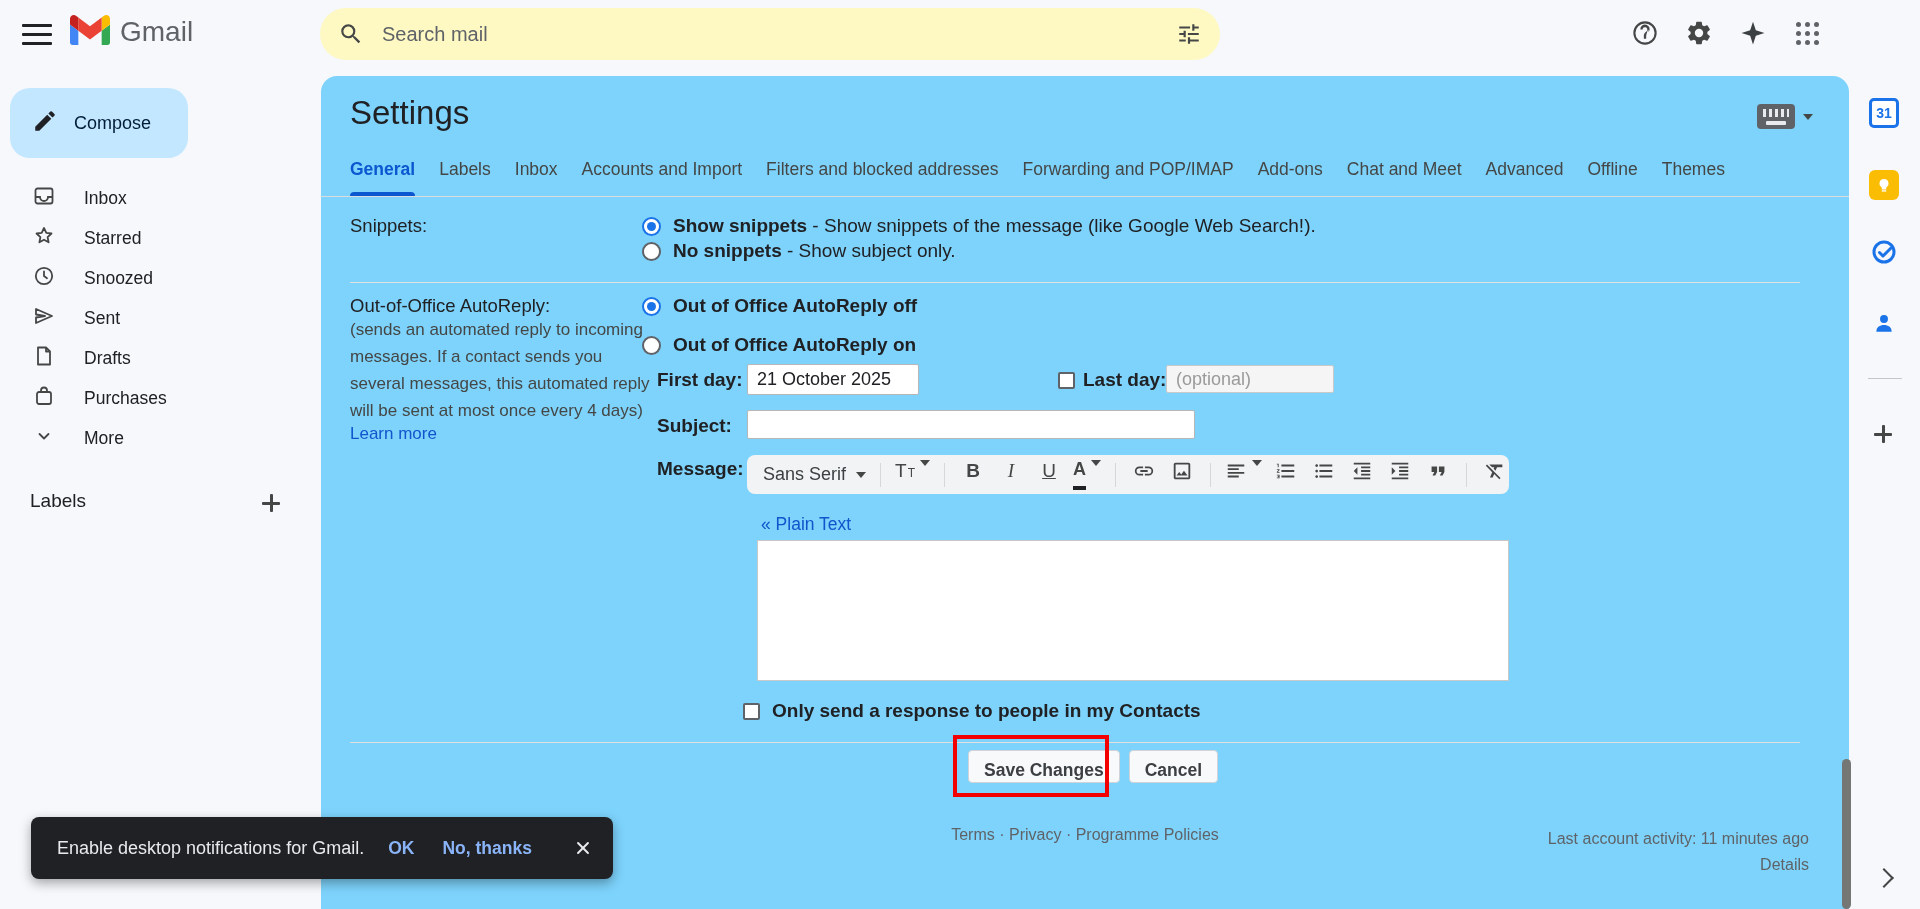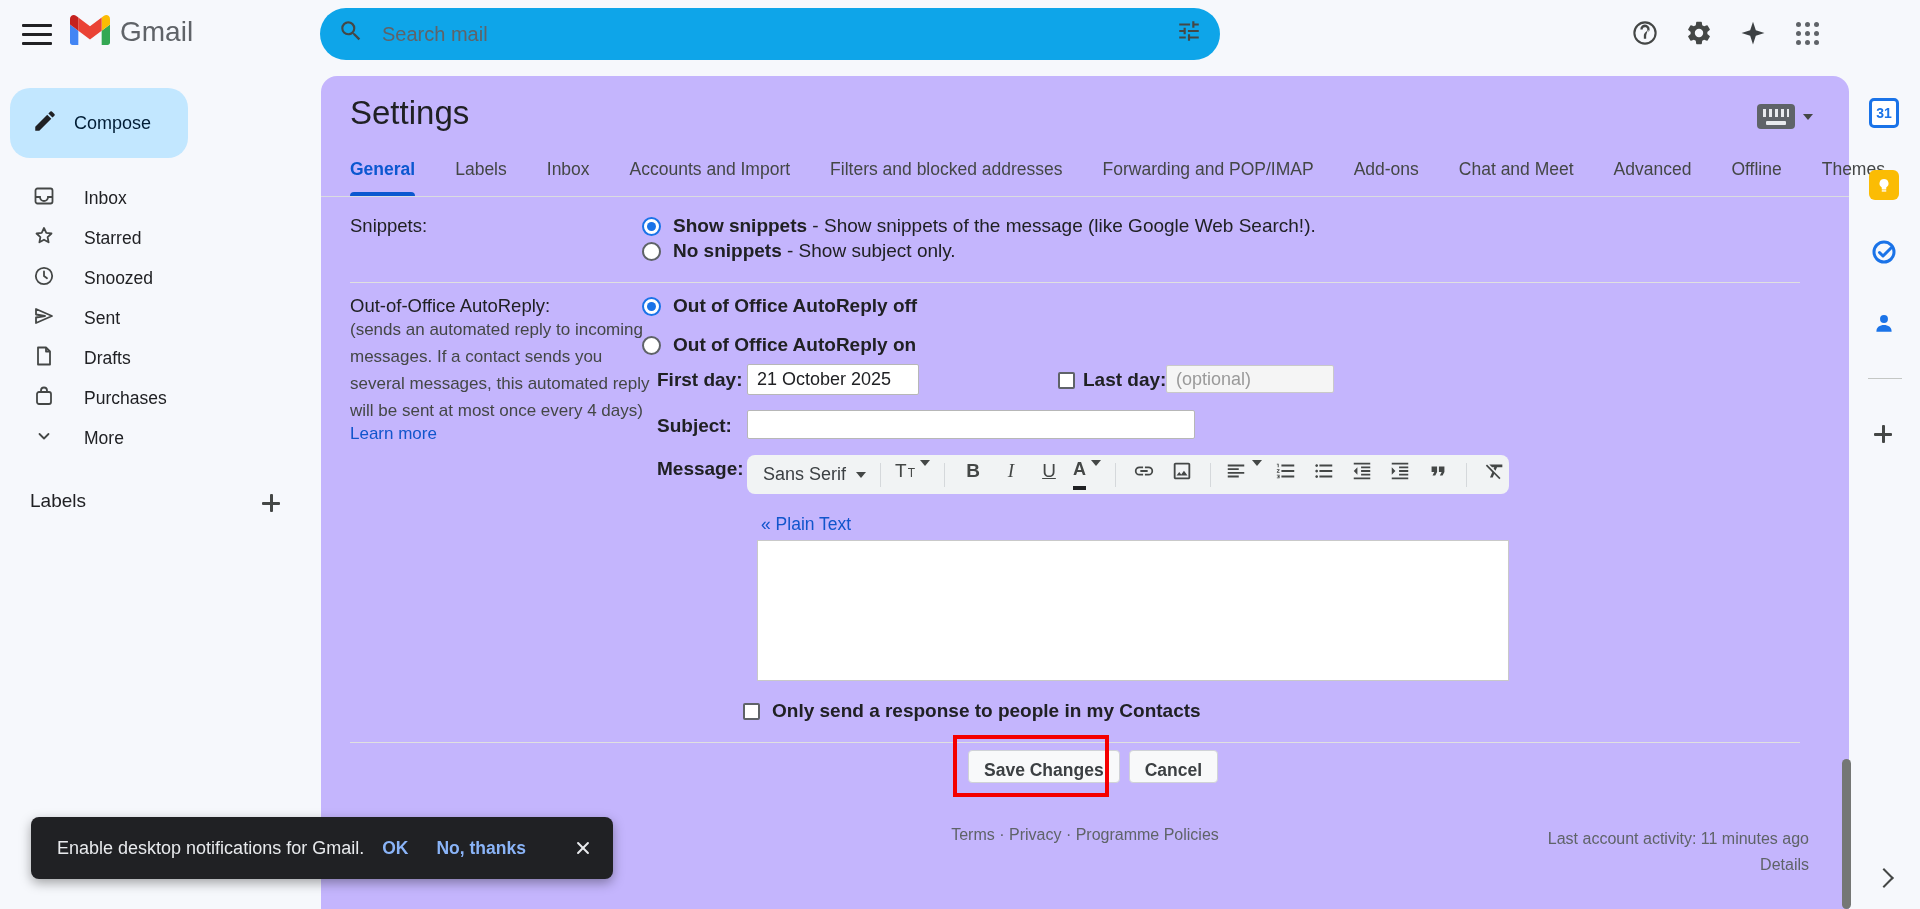--- a/index.html
+++ b/index.html
@@ -4,21 +4,21 @@
 <style>
   html,body{margin:0;padding:0}
   body{font-family:"Liberation Sans",sans-serif;-webkit-font-smoothing:antialiased}
   .screen{position:relative;width:1920px;height:909px;background:#f6f8fc;overflow:hidden;color:#202124}
 
   
   .hamburger{position:absolute;left:22px;top:14px;width:30px;height:40px;display:flex;flex-direction:column;justify-content:center;gap:6px;cursor:pointer}
   .hamburger i{display:block;height:3px;background:#202124;border-radius:1px}
   .logo{position:absolute;left:70px;top:15px;display:flex;align-items:center;gap:10px;cursor:pointer}
   .logo-text{font-size:28px;color:#5f6368}
-  .searchbar{position:absolute;left:320px;top:8px;width:900px;height:52px;background:#0ea5e9;border-radius:26px;display:flex;padding:0 8px;box-sizing:border-box}
+  .searchbar{position:absolute;left:320px;top:8px;width:900px;height:52px;background:#fef9c3;border-radius:26px;display:flex;align-items:center;padding:0 8px;box-sizing:border-box}
   .round-btn{width:46px;height:46px;border-radius:50%;display:flex;align-items:center;justify-content:center;cursor:pointer;flex:none}
   .searchbar input{flex:1;border:0;background:transparent;outline:none;font-size:20px;color:#202124;font-family:"Liberation Sans",sans-serif;padding-left:8px}
   .searchbar input::placeholder{color:#5f6368}
   .top-icons{position:absolute;left:1622px;top:10px;display:flex;gap:8px}
   .dots{display:grid;grid-template-columns:repeat(3,5px);grid-gap:4px}
   .dots i{width:5px;height:5px;background:#5f6368;border-radius:50%}
 
   
   .compose{position:absolute;left:10px;top:88px;width:178px;height:70px;background:#c2e7ff;border-radius:20px;display:flex;align-items:center;gap:16px;padding-left:22px;box-sizing:border-box;cursor:pointer}
   .compose-label{font-size:18px;font-weight:400;color:#001d35}
@@ -26,29 +26,29 @@
   .nav-item{height:40px;display:flex;align-items:center;gap:28px;padding-left:32px;cursor:pointer;border-radius:0 20px 20px 0}
   .nav-item .lbl{font-size:17.5px;color:#202124}
   .labels-head{position:absolute;left:30px;top:490px;font-size:19px;font-weight:500;color:#202124}
   .labels-add{position:absolute;left:260px;top:492px;width:22px;height:22px;cursor:pointer}
   .plus{position:relative;width:100%;height:100%}
   .plus::before,.plus::after{content:"";position:absolute;background:#444746;border-radius:1px}
   .plus::before{left:10px;top:2px;width:2.5px;height:18px}
   .plus::after{left:2px;top:10px;width:18px;height:2.5px}
 
   
-  .card{position:absolute;left:321px;top:76px;width:1528px;height:833px;background:#c4b5fd;border-radius:16px 16px 0 0}
+  .card{position:absolute;left:321px;top:76px;width:1528px;height:833px;background:#7dd3fc;border-radius:16px 16px 0 0}
   .title{position:absolute;left:29px;top:18px;font-size:33px;color:#202124}
   .input-tools{position:absolute;left:1436px;top:28px;display:flex;align-items:center;gap:8px;cursor:pointer}
   .kbd{width:38px;height:25px;background:#5f6368;border-radius:4px;position:relative}
   .kbd::before{content:"";position:absolute;left:6px;top:5px;right:6px;height:8px;background-image:repeating-linear-gradient(90deg,#e8eaed 0 3px,rgba(0,0,0,0) 3px 6px)}
   .kbd::after{content:"";position:absolute;left:9px;right:9px;bottom:4px;height:4px;background:#e8eaed;border-radius:1px}
   .caret{width:0;height:0;border-left:5px solid transparent;border-right:5px solid transparent;border-top:6px solid #444746;display:inline-block}
 
-  .tabs{position:absolute;left:29px;top:66px;height:54px;display:flex;gap:40px;align-items:flex-start}
+  .tabs{position:absolute;left:29px;top:66px;height:54px;display:flex;gap:24px;align-items:flex-start}
   .tab{font-size:17.5px;color:#444746;position:relative;height:100%;display:flex;align-items:center;cursor:pointer;white-space:nowrap}
   .tab.active{color:#0b57d0;font-weight:bold}
   .tab.active::after{content:"";position:absolute;left:0;right:0;bottom:0;height:4px;background:#0b57d0;border-radius:4px 4px 0 0}
   .tabs-divider{position:absolute;left:0;top:120px;width:100%;height:1px;background:#dadce0}
   .divider{position:absolute;left:29px;width:1450px;height:1px;background:#e0e0e0}
 
   .sec-label{position:absolute;left:29px;font-size:18.5px;font-weight:normal;color:#202124}
   .desc{position:absolute;left:29px;top:240px;width:300px;font-size:17px;line-height:27px;color:#444746}
   .learn-more{position:absolute;left:29px;top:348px;font-size:17px;color:#15c;cursor:pointer}
 
@@ -388,21 +388,21 @@
       <span class="lnk">Programme Policies</span>
     </div>
     <div class="footer-right">
       <div>Last account activity: 11 minutes ago</div>
       <div class="lnk" style="cursor:pointer">Details</div>
     </div>
   </div>
 
   <div class="toast">
     <span class="toast-msg">Enable desktop notifications for Gmail.</span>
-    <span class="toast-act" style="margin-left:18px">OK</span>
+    <span class="toast-act" style="margin-left:24px">OK</span>
     <span class="toast-act" style="margin-left:28px">No, thanks</span>
     <span class="xmark" style="margin-left:auto"></span>
   </div>
 
   <div class="spanel">
     <span class="sp-btn" style="top:25px">
       <span class="cal">31</span>
     </span>
     <span class="sp-btn" style="top:97px">
       <span class="keep">

